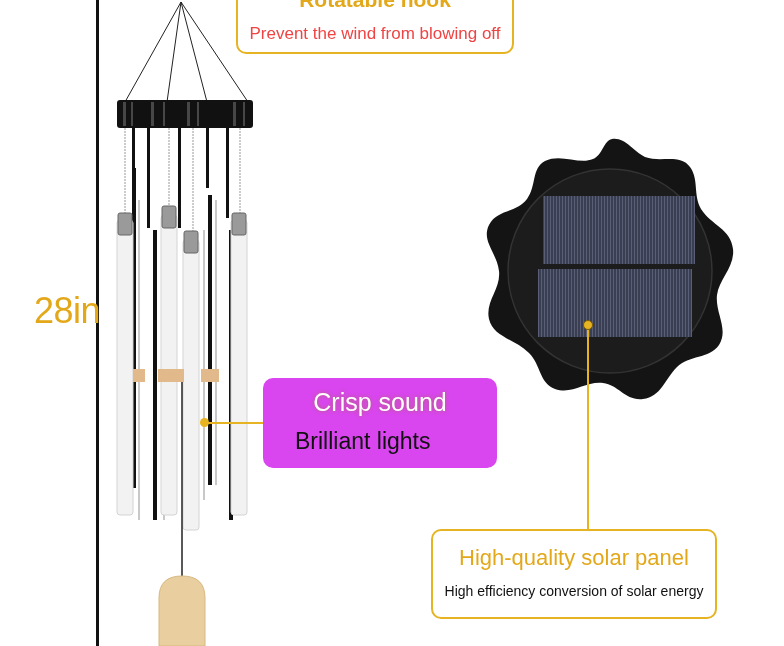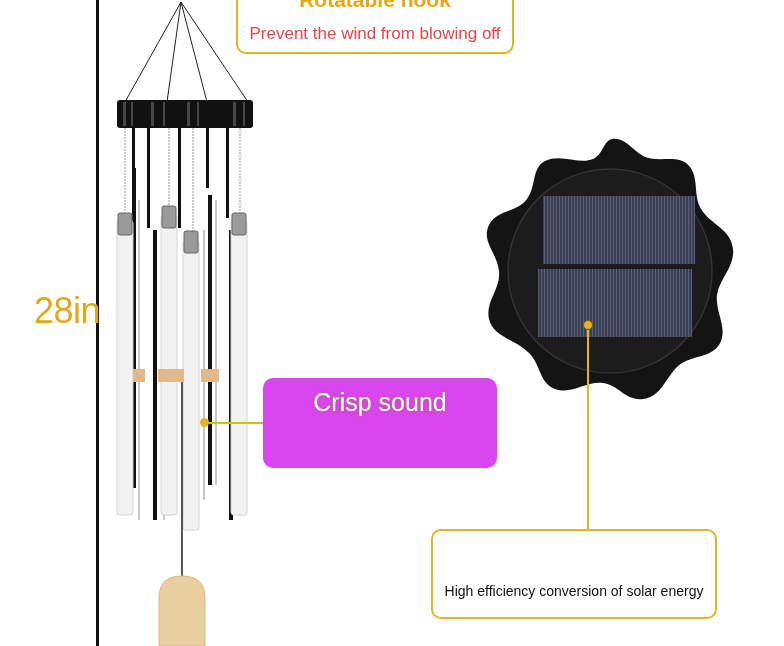--- a/index.html
+++ b/index.html
@@ -101,20 +101,21 @@
 
 <div class="abs callout-top">
   <div class="t1">Rotatable hook</div>
   <div class="t2">Prevent the wind from blowing off</div>
 </div>
 
 <div class="abs mid-leader"></div>
 <div class="abs mid-dot"></div>
 <div class="abs callout-mid">
   <div class="t1">Crisp sound</div>
+  <div class="t2">Brilliant lights</div>
 </div>
 
 <svg class="abs" style="left:475px;top:133px;" width="275" height="270">
   <defs>
     <pattern id="cells" width="3" height="10" patternUnits="userSpaceOnUse">
       <rect width="3" height="10" fill="#3a3e52"></rect>
       <rect width="1" height="10" fill="#5a5f78"></rect>
     </pattern>
   </defs>
   <path d="M137 6
@@ -125,14 +126,15 @@
            C10 168,26 156,24 138 C22 120,6 108,14 92 C22 76,42 80,52 66
            C62 52,56 36,70 28 C86 20,104 32,118 26 C128 22,128 8,137 6 Z" fill="#141414"></path>
   <circle cx="135" cy="138" r="102" fill="#1c1c1c" stroke="#333" stroke-width="1.5"></circle>
   <rect x="68" y="63" width="152" height="68" fill="url(#cells)"></rect>
   <rect x="63" y="136" width="154" height="68" fill="url(#cells)"></rect>
 </svg>
 
 <div class="abs bot-leader"></div>
 <div class="abs bot-dot"></div>
 <div class="abs callout-bot">
+  <div class="t1">High-quality solar panel</div>
   <div class="t2">High efficiency conversion of solar energy</div>
 </div>
 
 </body></html>

